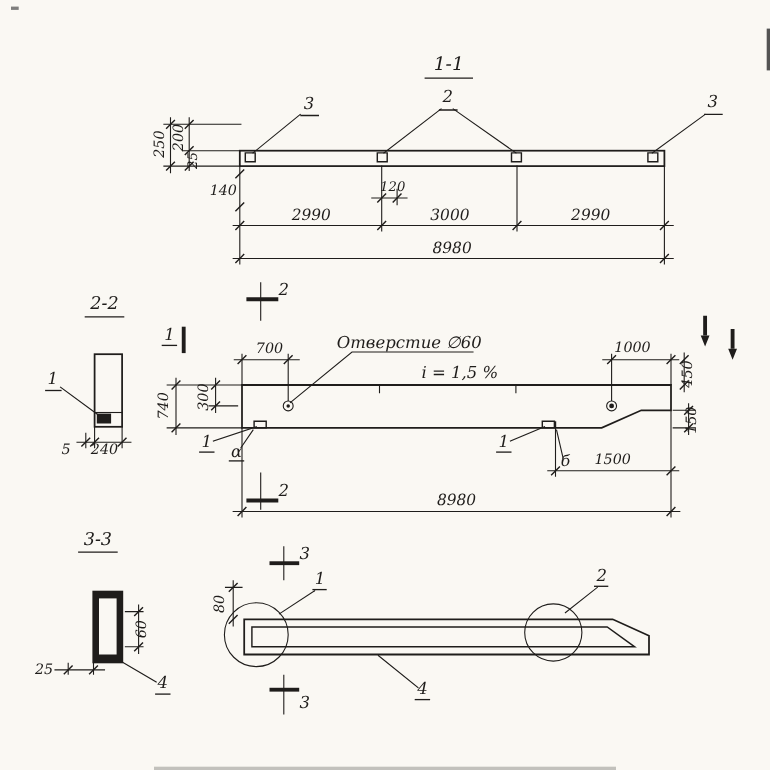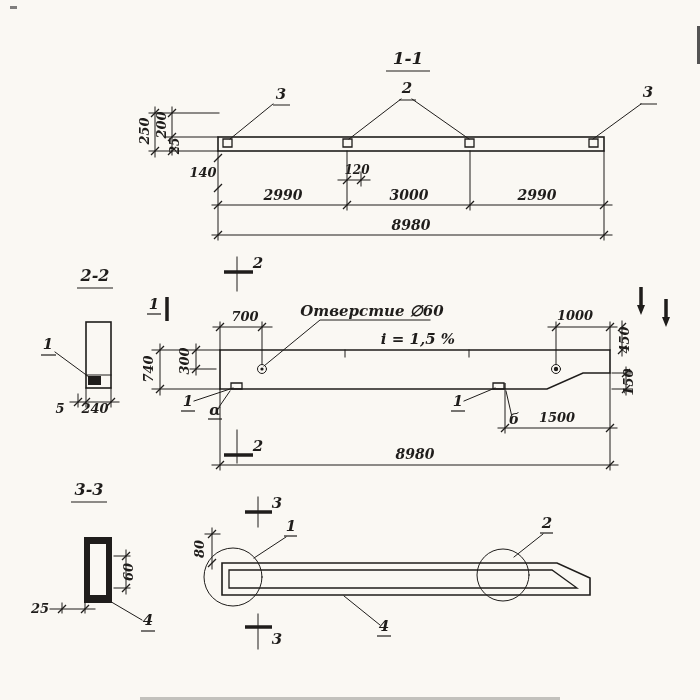--- a/index.html
+++ b/index.html
@@ -1,16 +1,16 @@
 <!DOCTYPE html>
 <html><head>
 <meta charset="utf-8">
 <style>
   html,body{margin:0;padding:0;background:#e8e6e0;}
-  .page{width:700px;height:700px;background:#faf8f3;position:relative;overflow:hidden;font-weight:bold;}
+  .page{width:700px;height:700px;background:#faf8f3;position:relative;overflow:hidden;}
   svg{display:block;}
   .t{font-family:"DejaVu Serif","Liberation Serif",serif;font-style:italic;fill:#1f1d1b;}
   .s12{font-size:12px}.s13{font-size:13px}.s14{font-size:14px}.s15{font-size:15px}.s16{font-size:16px}.s17{font-size:17px}
   .ln{stroke:#1f1d1b;stroke-width:1.6;fill:none;stroke-linecap:square;}
   .th{stroke:#1f1d1b;stroke-width:1;fill:none;stroke-linecap:square;}
   .tk{stroke:#1f1d1b;stroke-width:1.3;fill:none;}
   .ul{stroke:#1f1d1b;stroke-width:1.2;fill:none;}
   .bd{stroke:#1f1d1b;stroke-width:3.5;fill:none;}
   .ink{fill:#1f1d1b;}
 </style>

